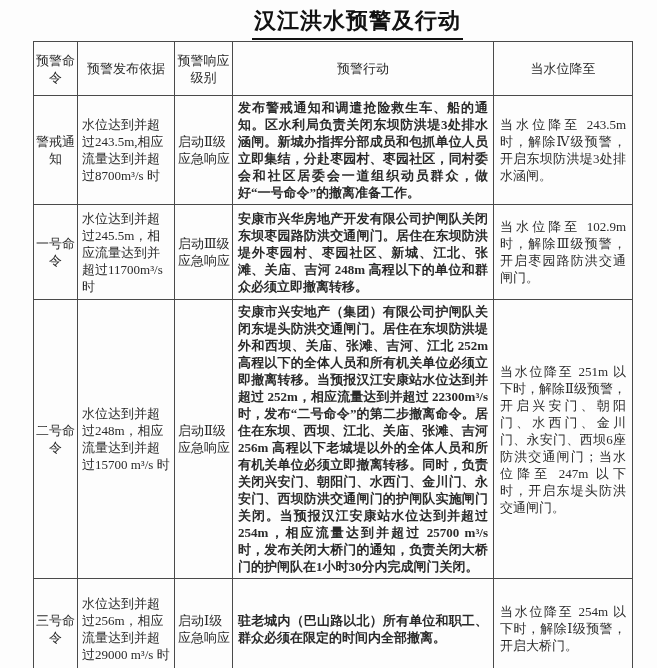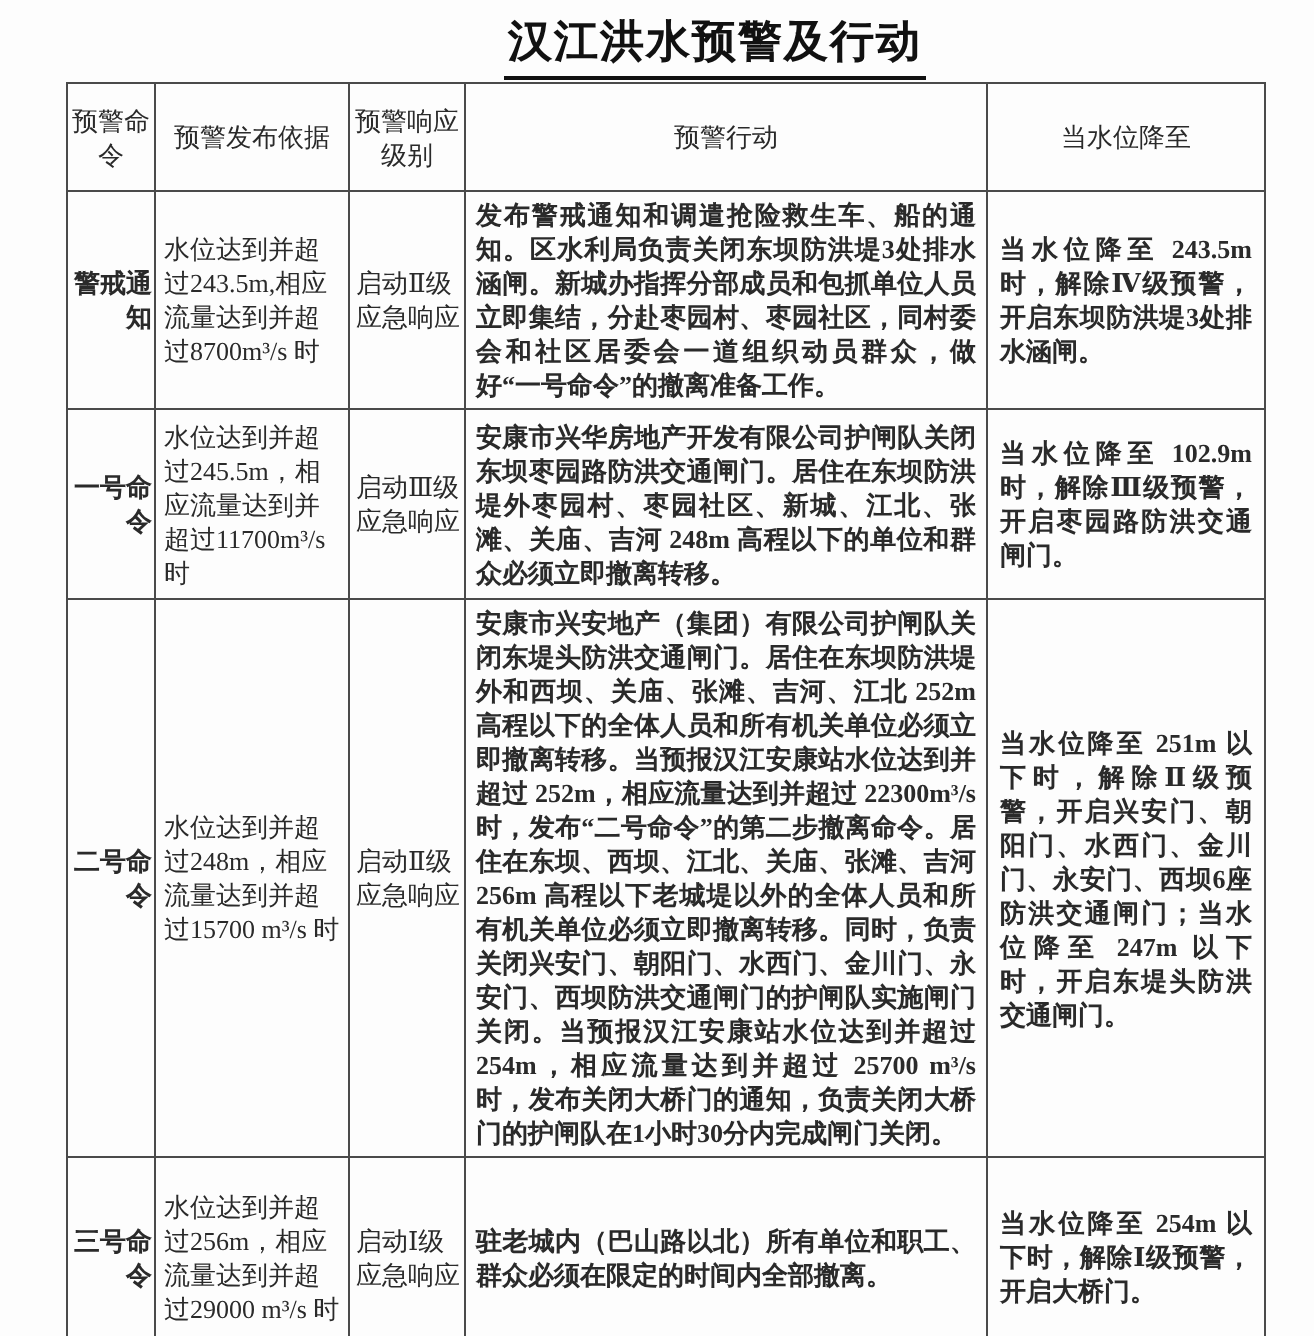--- a/index.html
+++ b/index.html
@@ -45,25 +45,25 @@
   .warning-table th, .warning-table td {
     border: 1px solid #4a4a4a;
     vertical-align: middle;
   }
   .warning-table th {
     height: 54px;
     font-weight: normal;
     text-align: center;
     padding: 2px;
   }
-  .warning-table td.cmd   { text-align: right; padding: 2px 1px; font-weight: bold; }
+  .warning-table td.cmd   { text-align: center; padding: 2px 1px; }
   .warning-table td.basis { text-align: left;  padding: 2px 2px 2px 4px; }
   .warning-table td.level { text-align: left;  padding: 2px 1px 2px 3px; }
   .warning-table td.action{ text-align: justify; text-justify: inter-ideograph; padding: 3px 5px; font-weight: bold; }
-  .warning-table td.lift  { text-align: justify; text-justify: inter-ideograph; padding: 3px 6px; font-weight: bold; }
+  .warning-table td.lift  { text-align: justify; text-justify: inter-ideograph; padding: 3px 6px; }
 
   tr.row-1 td { height: 100px; }
   tr.row-2 td { height: 95px; }
   tr.row-3 td { height: 278px; }
   tr.row-4 td { height: 100px; }
 </style>
 </head>
 <body>
 
 <div class="page">

